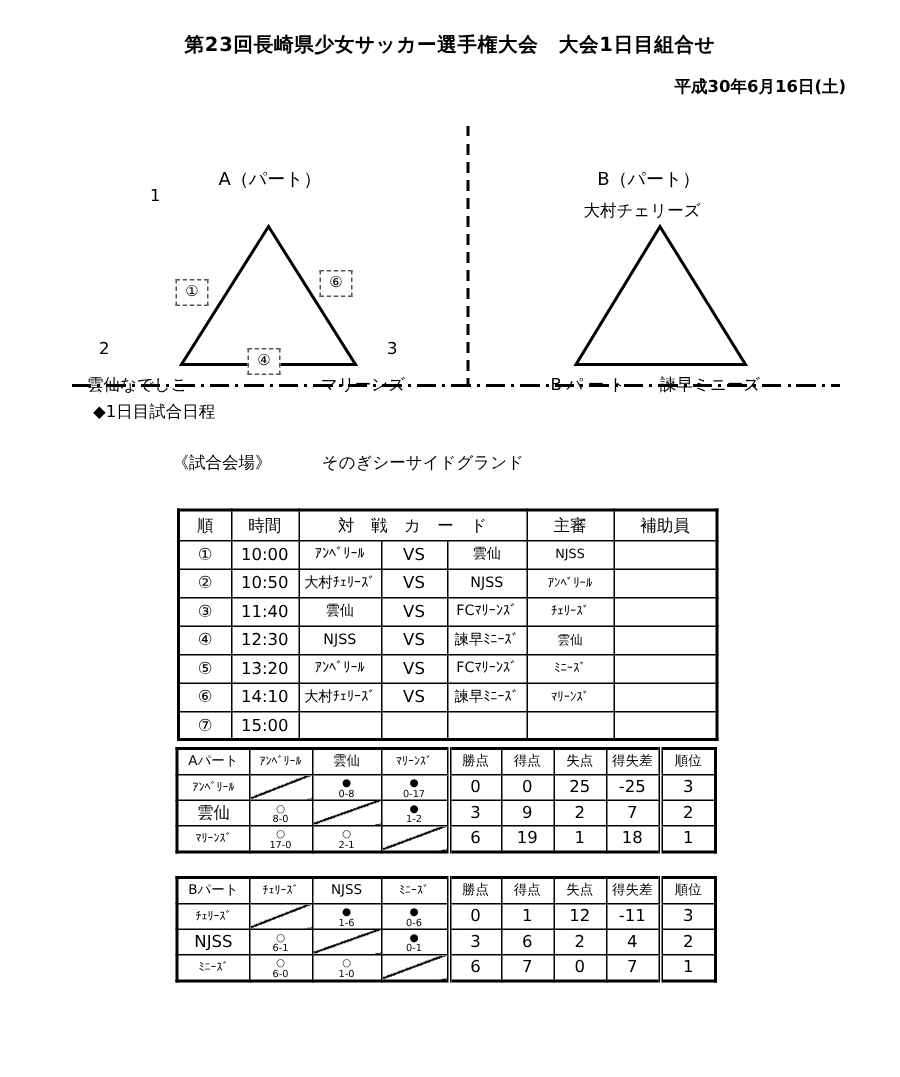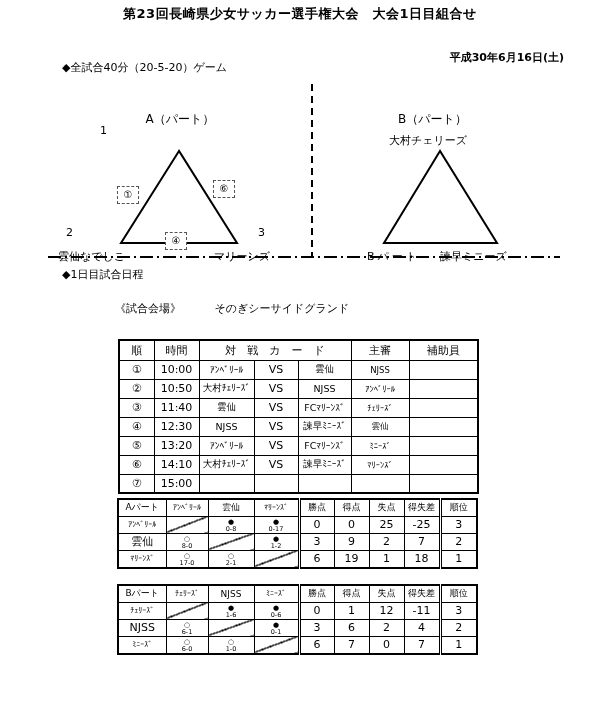--- a/index.html
+++ b/index.html
@@ -4,21 +4,21 @@
 <style>
   * { margin:0; padding:0; box-sizing:border-box; }
   html,body { background:#fff; }
   body {
     width:600px; height:718px; position:relative;
     font-family:"DejaVu Sans","Liberation Sans",sans-serif;
     color:#000;
   }
   .page { position:absolute; inset:0; background:#fff; overflow:hidden; }
 
-  .title { position:absolute; top:5px; left:0; width:100%; text-align:center;
+  .title { position:absolute; top:21px; left:0; width:100%; text-align:center;
            font-size:13px; font-weight:bold; letter-spacing:0.5px; }
   .date  { position:absolute; top:50px; right:36px; font-size:11px; font-weight:bold; }
   .format{ position:absolute; top:60px; left:62px; font-size:11px; }
 
   
   .bracket { position:absolute; top:82px; width:250px; height:178px;margin-top:28px; }
   .bracket-a { left:55px; } .bracket-b { left:330px; }
   .tri { position:absolute; left:0; top:0; width:250px; height:178px; }
   .b-label { position:absolute; top:1px; font-size:12px; text-align:center; }
   .bracket-a .b-label { left:0; width:250px; }
@@ -71,21 +71,20 @@
 
   .footnote { position:absolute; top:691px; left:0; width:100%; text-align:center; font-size:8px; }
 </style>
 </head>
 <body>
 
 <div class="page">
 
   <div class="title">第23回長崎県少女サッカー選手権大会　大会1日目組合せ</div>
   <div class="date">平成30年6月16日(土)</div>
-  <div class="format">◆全試合40分（20-5-20）ゲーム</div>
 
   <div class="bracket bracket-a">
     <div class="b-label">A（パート）</div>
     <span class="seed s1">1</span>
     <svg class="tri" viewBox="0 0 250 178">
       <polygon points="124,41 66,133 182,133" fill="none" stroke="#000" stroke-width="2"></polygon>
     </svg>
     <span class="mbox m1">①</span>
     <span class="mbox m2">④</span>
     <span class="mbox m3">⑥</span>

